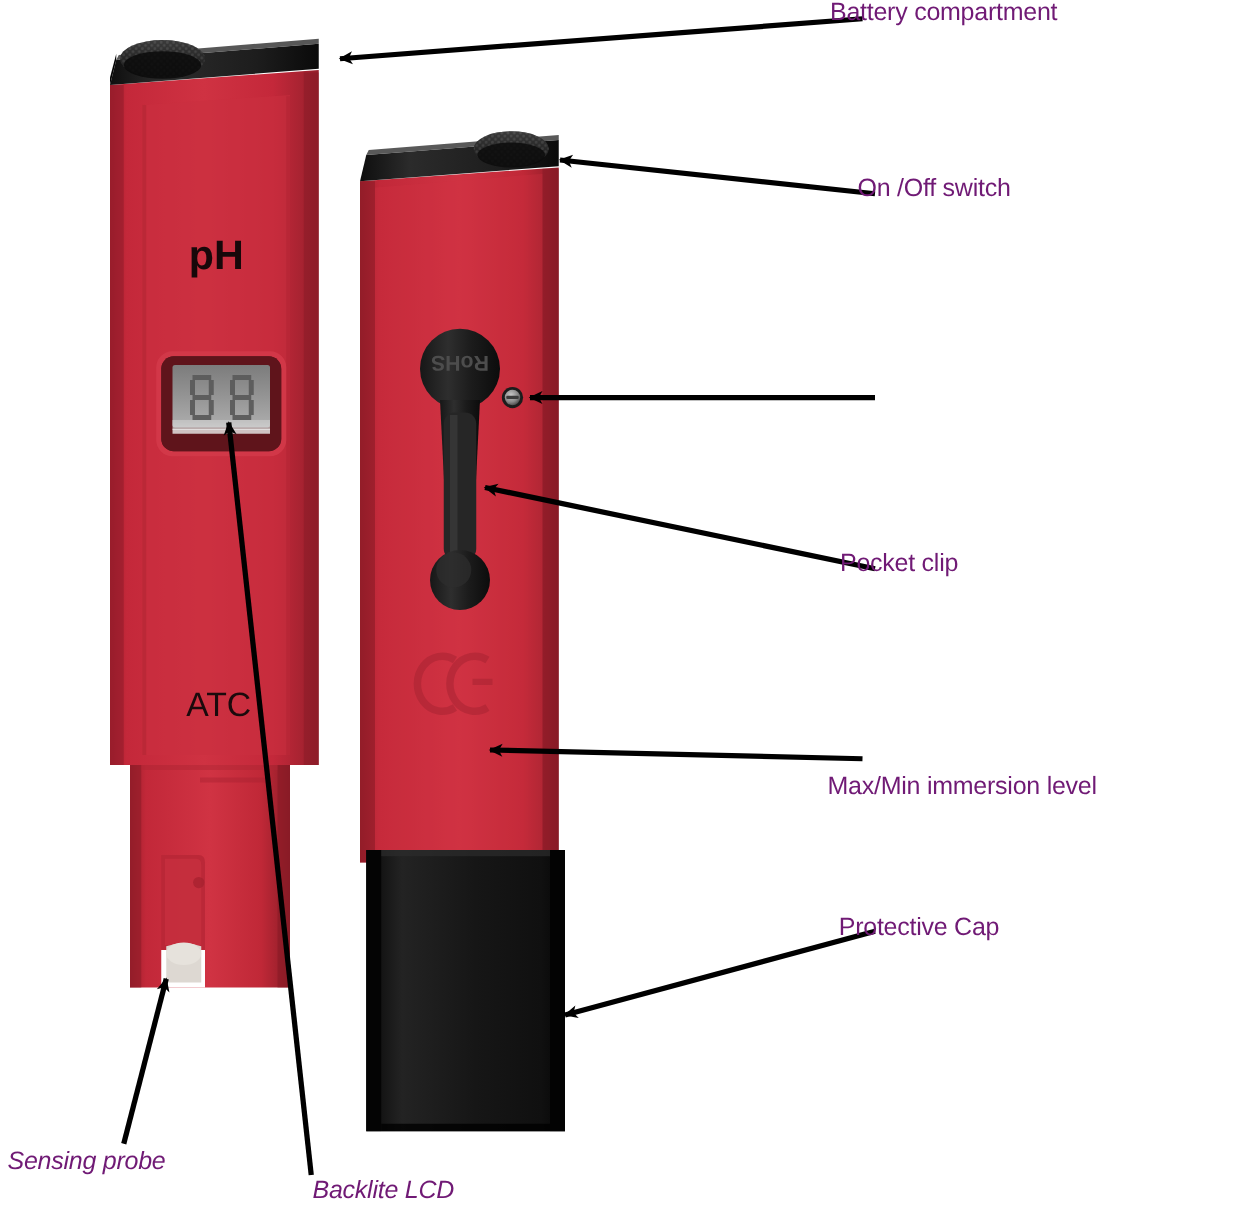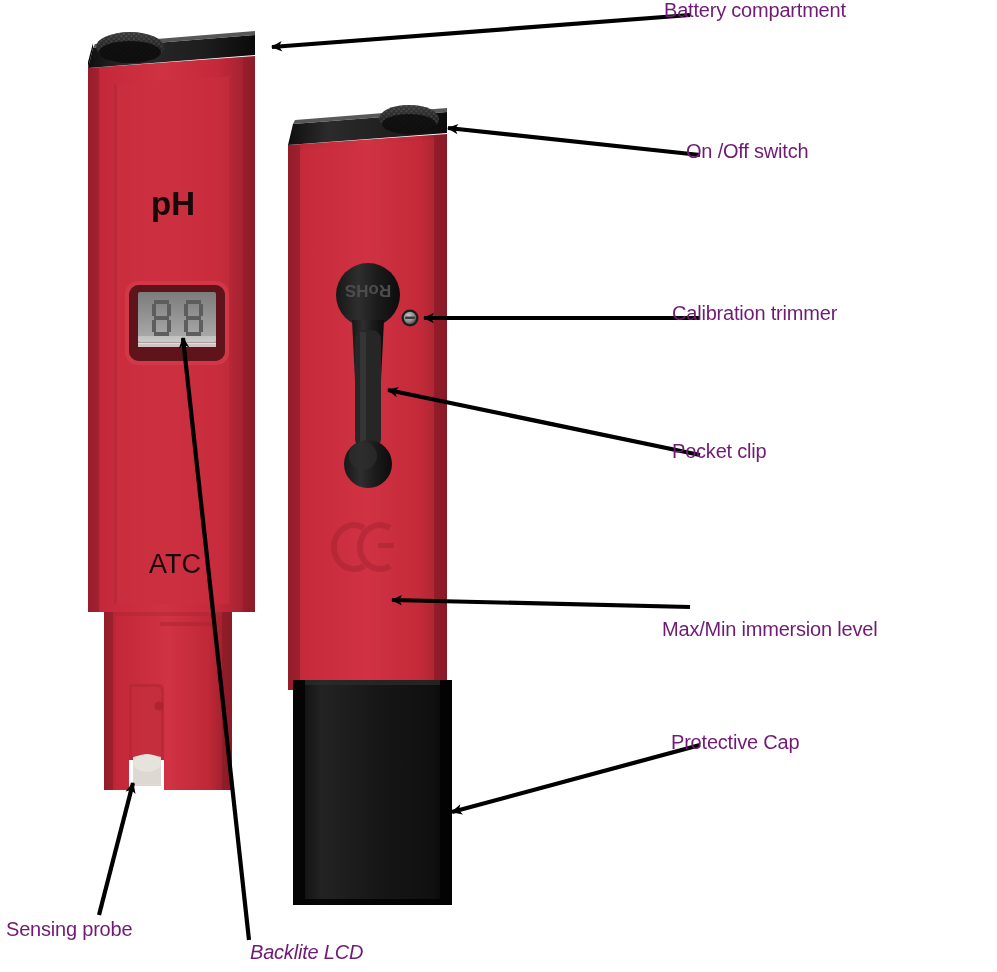--- a/index.html
+++ b/index.html
@@ -31,21 +31,21 @@
     white-space: nowrap;
     letter-spacing: -0.2px;
     line-height: 1;
   }
   #lbl-battery   { left: 664px; top: 0px; }
   #lbl-onoff     { left: 638px; top: 141px; margin-left: 48px; }
   #lbl-calib     { left: 672px; top: 303px; }
   #lbl-pocket    { left: 672px; top: 441px; }
   #lbl-maxmin    { left: 662px; top: 591px; margin-top: 28px; }
   #lbl-protect   { left: 671px; top: 732px; }
-  #lbl-sensing   { left: 6px;  top: 919px; }
+  #lbl-sensing   { left: 6px;  top: 919px; font-style: italic; }
   #lbl-backlite  { left: 250px; top: 942px; font-style: italic; }
 </style>
 </head>
 <body>
 
 <div id="stage">
 
   <svg id="art" viewBox="0 0 997 972" xmlns="http://www.w3.org/2000/svg">
 
     <defs>
@@ -261,21 +261,20 @@
       <line x1="700" y1="745" x2="452" y2="812" marker-end="url(#arrowHead)"></line>
       <line x1="99" y1="915" x2="133" y2="783" marker-end="url(#arrowHead)"></line>
       <line x1="249" y1="940" x2="183" y2="338" marker-end="url(#arrowHead)"></line>
     </g>
   </svg>
 
   <div class="anno" id="lbl-battery">Battery compartment</div>
 
   <div class="anno" id="lbl-onoff">On /Off switch</div>
 
-  <div class="anno" id="lbl-calib">Calibration trimmer</div>
 
   <div class="anno" id="lbl-pocket">Pocket clip</div>
 
   <div class="anno" id="lbl-maxmin">Max/Min immersion level</div>
 
   <div class="anno" id="lbl-protect">Protective Cap</div>
 
   <div class="anno" id="lbl-sensing">Sensing probe</div>
 
   <div class="anno" id="lbl-backlite">Backlite LCD</div>

